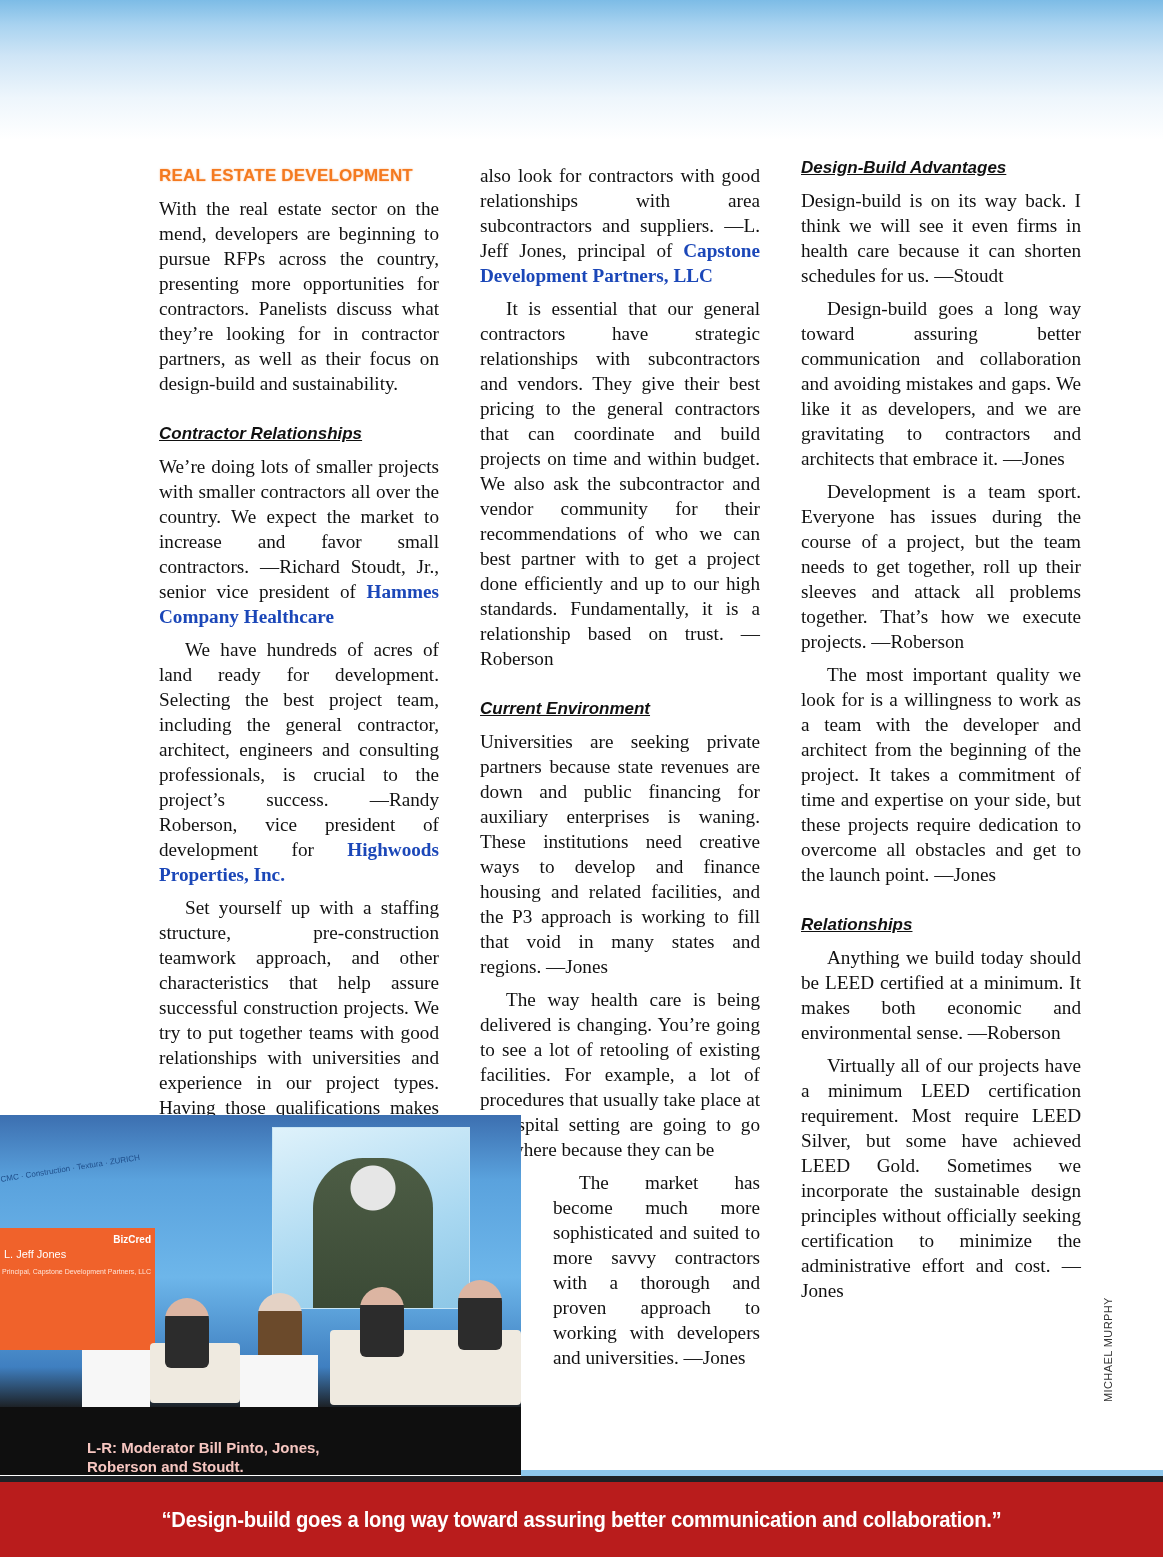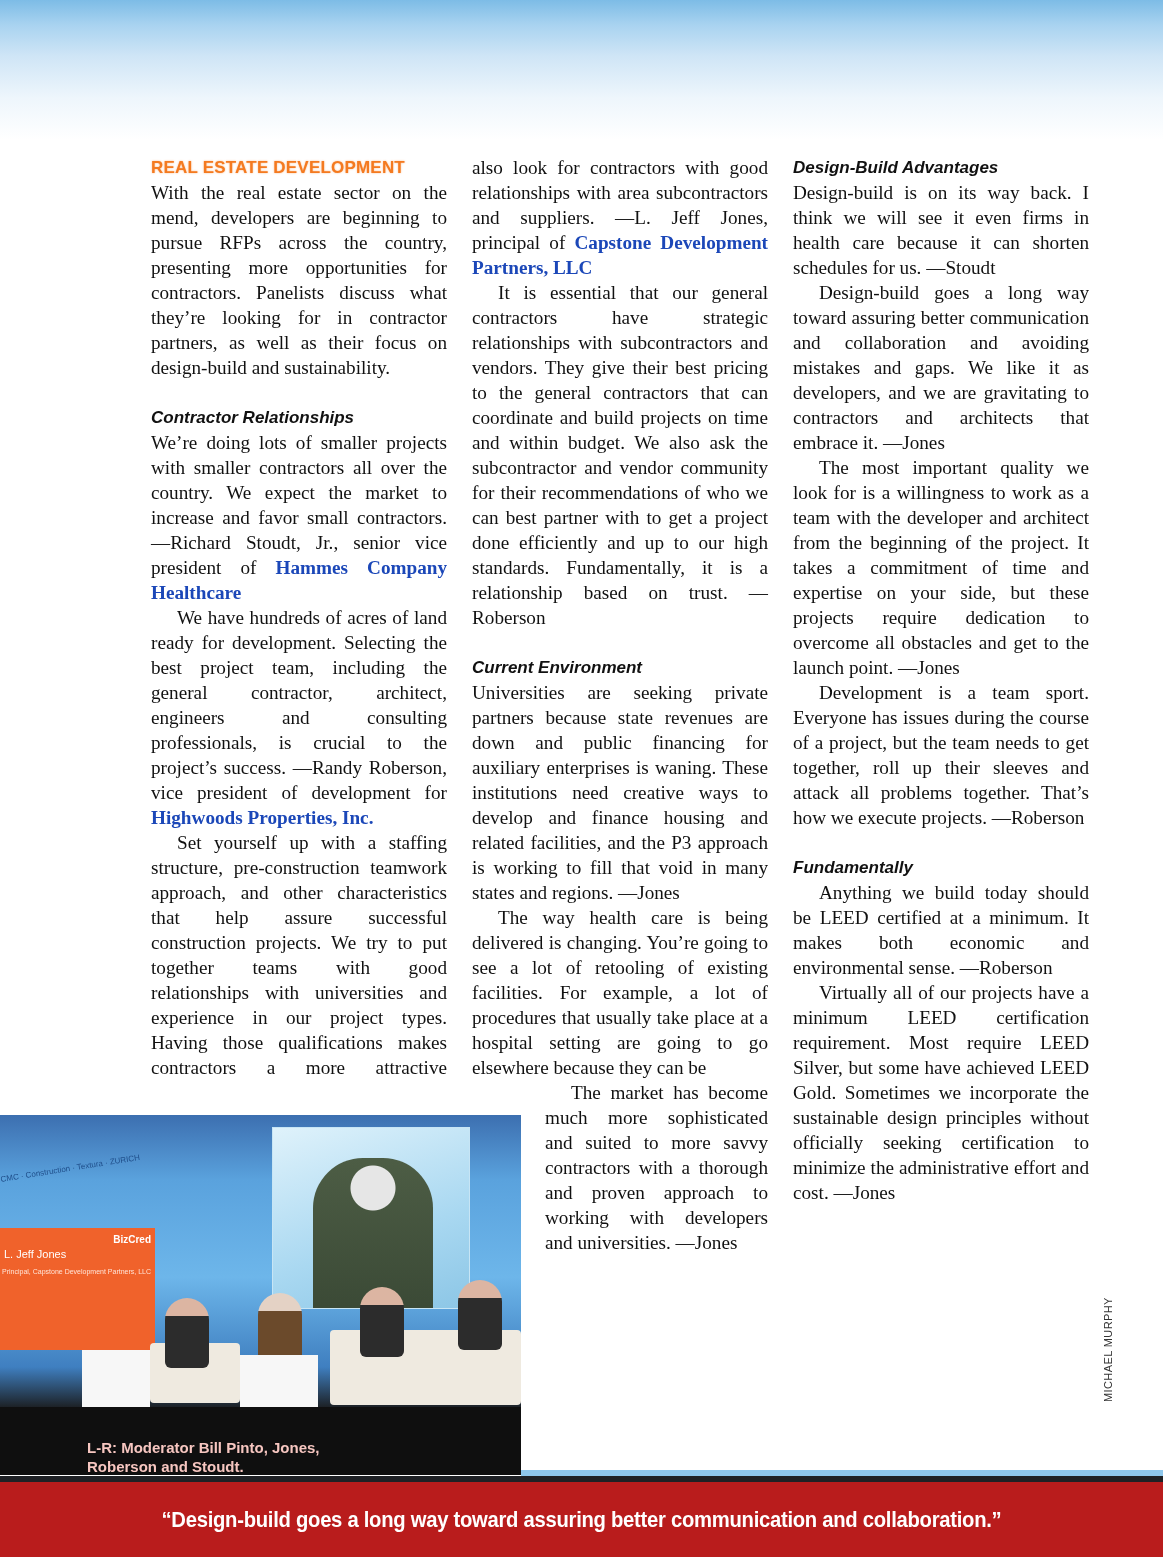--- a/index.html
+++ b/index.html
@@ -11,34 +11,34 @@
   }
   .top-gradient {
     position: absolute; left: 0; top: 0; width: 1163px; height: 140px;
     background: linear-gradient(to bottom, #7dbce6 0%, #a9d3f0 18%, #cfe5f6 40%, #eef6fc 70%, #ffffff 100%);
   }
   .col {
     position: absolute; top: 155px;
     font-size: 19.2px; line-height: 25px;
     text-align: justify;
   }
-  .col p { margin: 0; text-indent: 0; }
+  .col p { margin: 8px; text-indent: 0; }
   .col p.indent { text-indent: 26px; }
   #col1 { left: 151px; width: 296px; }
   #col2 { left: 472px; width: 296px; }
   #col3 { left: 793px; width: 296px; }
   .section-kicker {
     font-family: "Liberation Sans", "DejaVu Sans", sans-serif;
     font-weight: bold; color: #f47a20; font-size: 17px; line-height: 25px;
     letter-spacing: 0.2px; text-shadow: 0 0 2px rgba(244,122,32,0.55);
   }
   .subhead {
     font-family: "Liberation Sans", "DejaVu Sans", sans-serif;
     font-weight: bold; font-style: italic; font-size: 17px; line-height: 25px;
-    margin-top: 25px !important; color: #111;
+    margin-top: 25px !important; color: #111; text-decoration: underline;
   }
   .company { color: #1b47b8; font-weight: bold; }
   .wrap-inset { padding-left: 73px; }
   .photo {
     position: absolute; left: 0; top: 1115px; width: 521px; height: 360px;
     overflow: hidden;
     background: linear-gradient(180deg, #3c6fb0 0%, #5aa2dd 18%, #6db6ea 45%, #3f7fc0 70%, #1a1a1a 82%, #0b0b0b 100%);
   }
   .photo .screen {
     position: absolute; left: 272px; top: 12px; width: 196px; height: 180px;
@@ -138,24 +138,24 @@
   <p class="indent">The way health care is being delivered is changing. You’re going to see a lot of retooling of existing facilities. For example, a lot of procedures that usually take place at a hospital setting are going to go elsewhere because they can be</p>
   <div class="wrap-inset">
     <p class="indent">The market has become much more sophisticated and suited to more savvy contractors with a thorough and proven approach to working with developers and universities. —Jones</p>
   </div>
 </div>
 
 <div class="col" id="col3">
   <p class="subhead" style="margin-top:0 !important">Design-Build Advantages</p>
   <p>Design-build is on its way back. I think we will see it even firms in health care because it can shorten schedules for us. —Stoudt</p>
   <p class="indent">Design-build goes a long way toward assuring better communication and collaboration and avoiding mistakes and gaps. We like it as developers, and we are gravitating to contractors and architects that embrace it. —Jones</p>
+  <p class="indent">Development is a team sport. Everyone has issues during the course of a project, but the team needs to get together, roll up their sleeves and attack all problems together. That’s how we execute projects. —Roberson</p>
   <p class="indent">The most important quality we look for is a willingness to work as a team with the developer and architect from the beginning of the project. It takes a commitment of time and expertise on your side, but these projects require dedication to overcome all obstacles and get to the launch point. —Jones</p>
-  <p class="indent">Development is a team sport. Everyone has issues during the course of a project, but the team needs to get together, roll up their sleeves and attack all problems together. That’s how we execute projects. —Roberson</p>
 
-  <p class="subhead">Fundamentally</p>
+  <p class="subhead">Relationships</p>
   <p class="indent">Anything we build today should be LEED certified at a minimum. It makes both economic and environmental sense. —Roberson</p>
   <p class="indent">Virtually all of our projects have a minimum LEED certification requirement. Most require LEED Silver, but some have achieved LEED Gold. Sometimes we incorporate the sustainable design principles without officially seeking certification to minimize the administrative effort and cost. —Jones</p>
 </div>
 
 <div class="photo">
   <div class="ticker">CMC · Construction · Textura · ZURICH</div>
   <div class="slide">
     <span class="s-logo">BizCred</span>
     <span class="s-title">L. Jeff Jones</span>
     <span class="s-sub">Principal, Capstone Development Partners, LLC</span>

